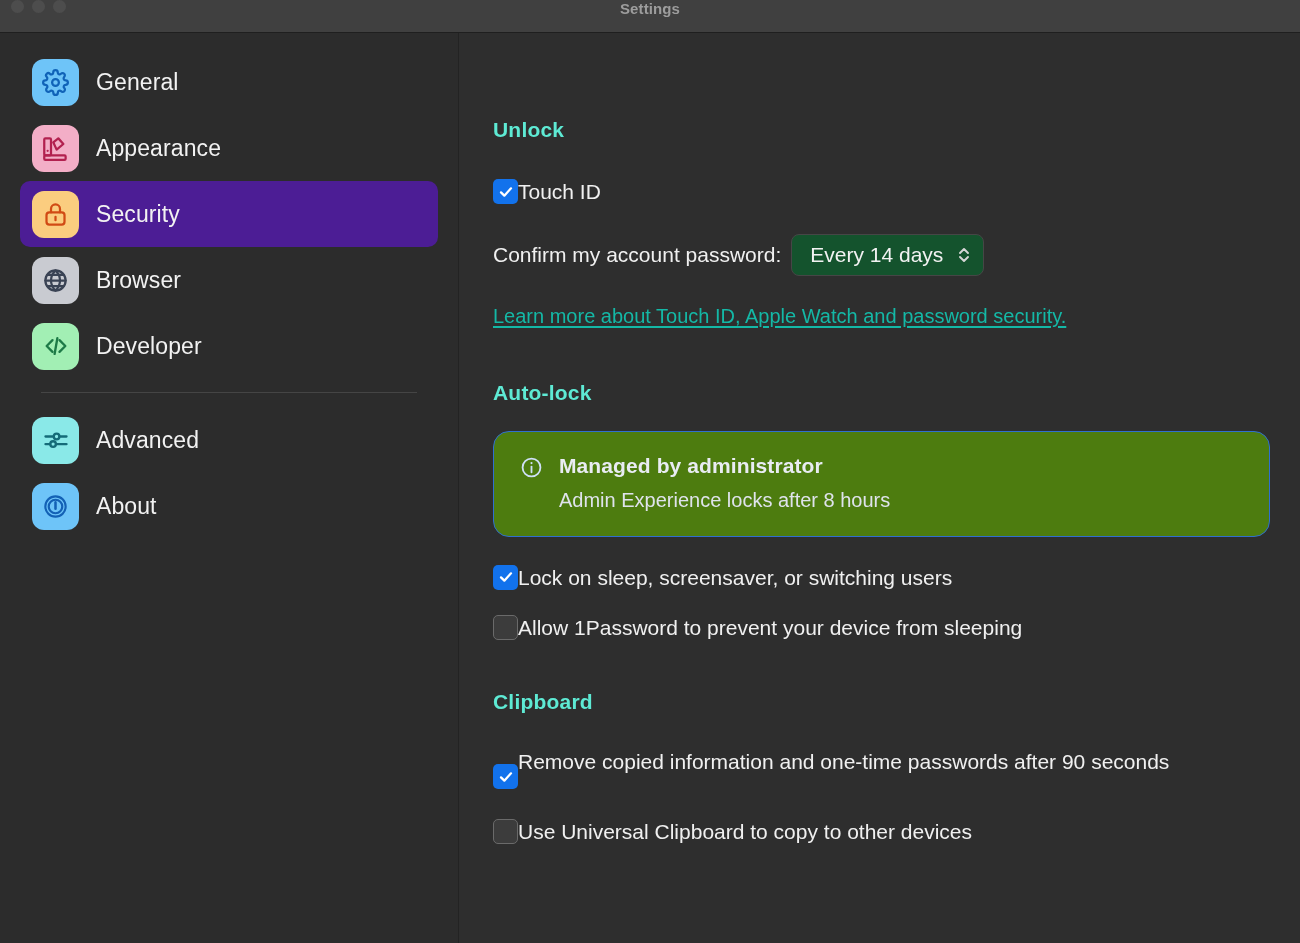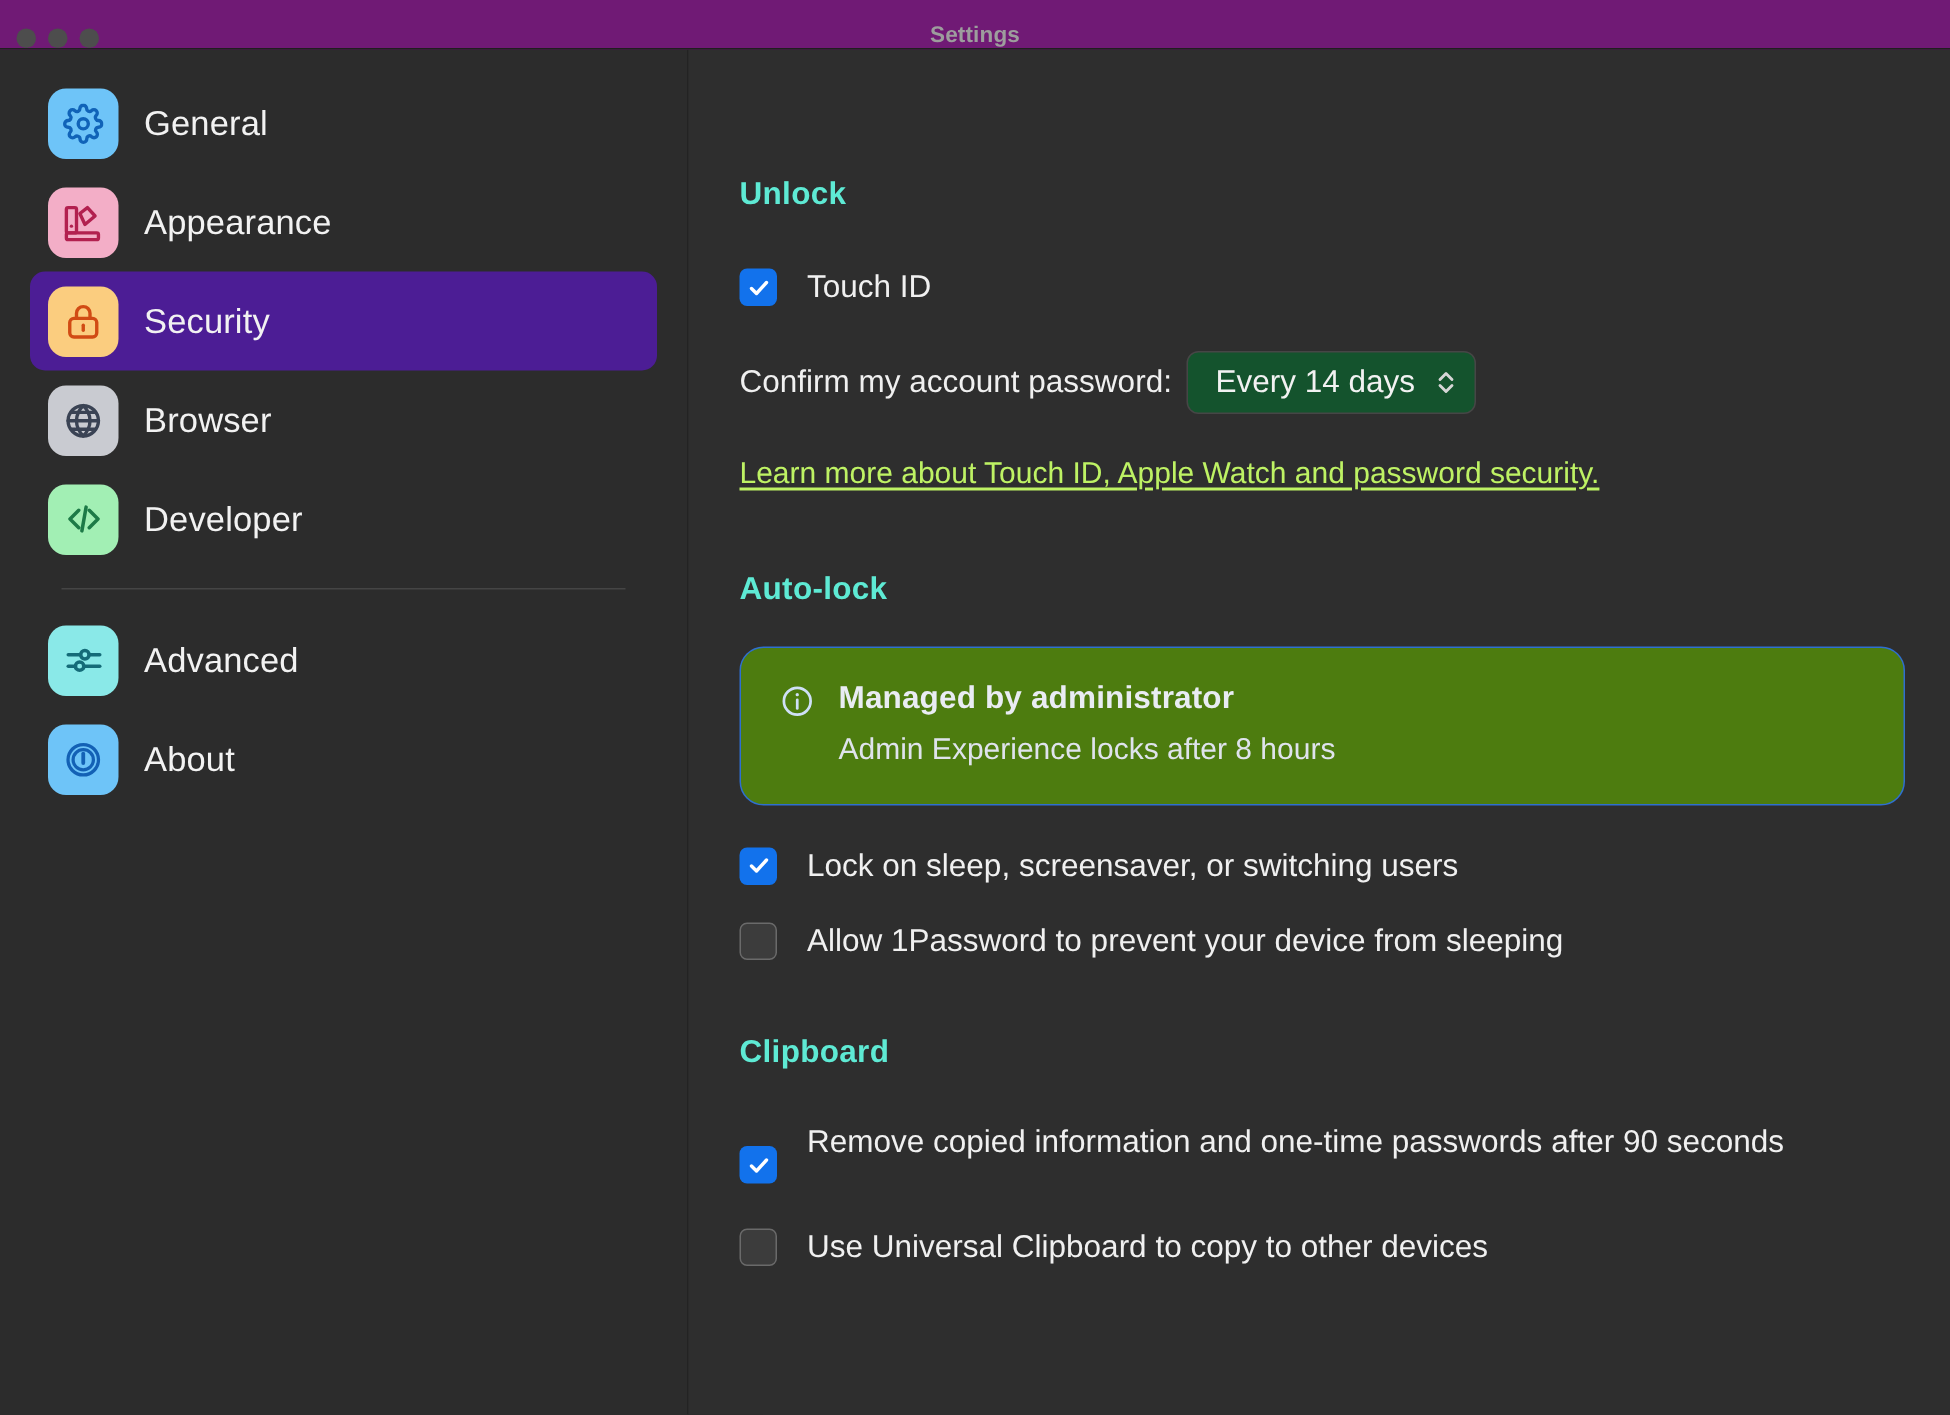--- a/index.html
+++ b/index.html
@@ -18,24 +18,24 @@
     height: 943px;
     display: flex;
     flex-direction: column;
     background: #2e2e2e;
   }
 
   
   .titlebar {
     height: 33px;
     min-height: 33px;
-    background: #701a75;
+    background: #404040;
     position: relative;
     display: flex;
-    align-items: flex-end;
+    align-items: flex-start;
     border-bottom: 1px solid #1f1f1f;
   }
   .traffic-lights {
     display: flex;
     gap: 8px;
     padding-left: 11px;
     align-items: center;
   }
   .tl-dot {
     width: 13px; height: 13px;
@@ -131,21 +131,21 @@
   .section-title {
     font-size: 21px;
     font-weight: bold;
     color: #5eead4;
     letter-spacing: 0.2px;
   }
 
   .check-row {
     display: flex;
     align-items: flex-start;
-    gap: 20px;
+    gap: 0;
   }
 
   .checkbox {
     width: 25px;
     height: 25px;
     min-width: 25px;
     border-radius: 5px;
     display: flex;
     align-items: center;
     justify-content: center;
@@ -187,21 +187,21 @@
     height: 42px;
   }
   .select-value {
     font-size: 21px;
     color: #f2f2f2;
     white-space: nowrap;
   }
 
   .link {
     font-size: 20px;
-    color: #bef264;
+    color: #14b8a6;
     text-decoration: underline;
     text-underline-offset: 3px;
     cursor: pointer;
     display: inline-block;
   }
 
   .banner {
     border: 1.5px solid #2f6fd0;
     background: #4d7c0f;
     border-radius: 16px;

